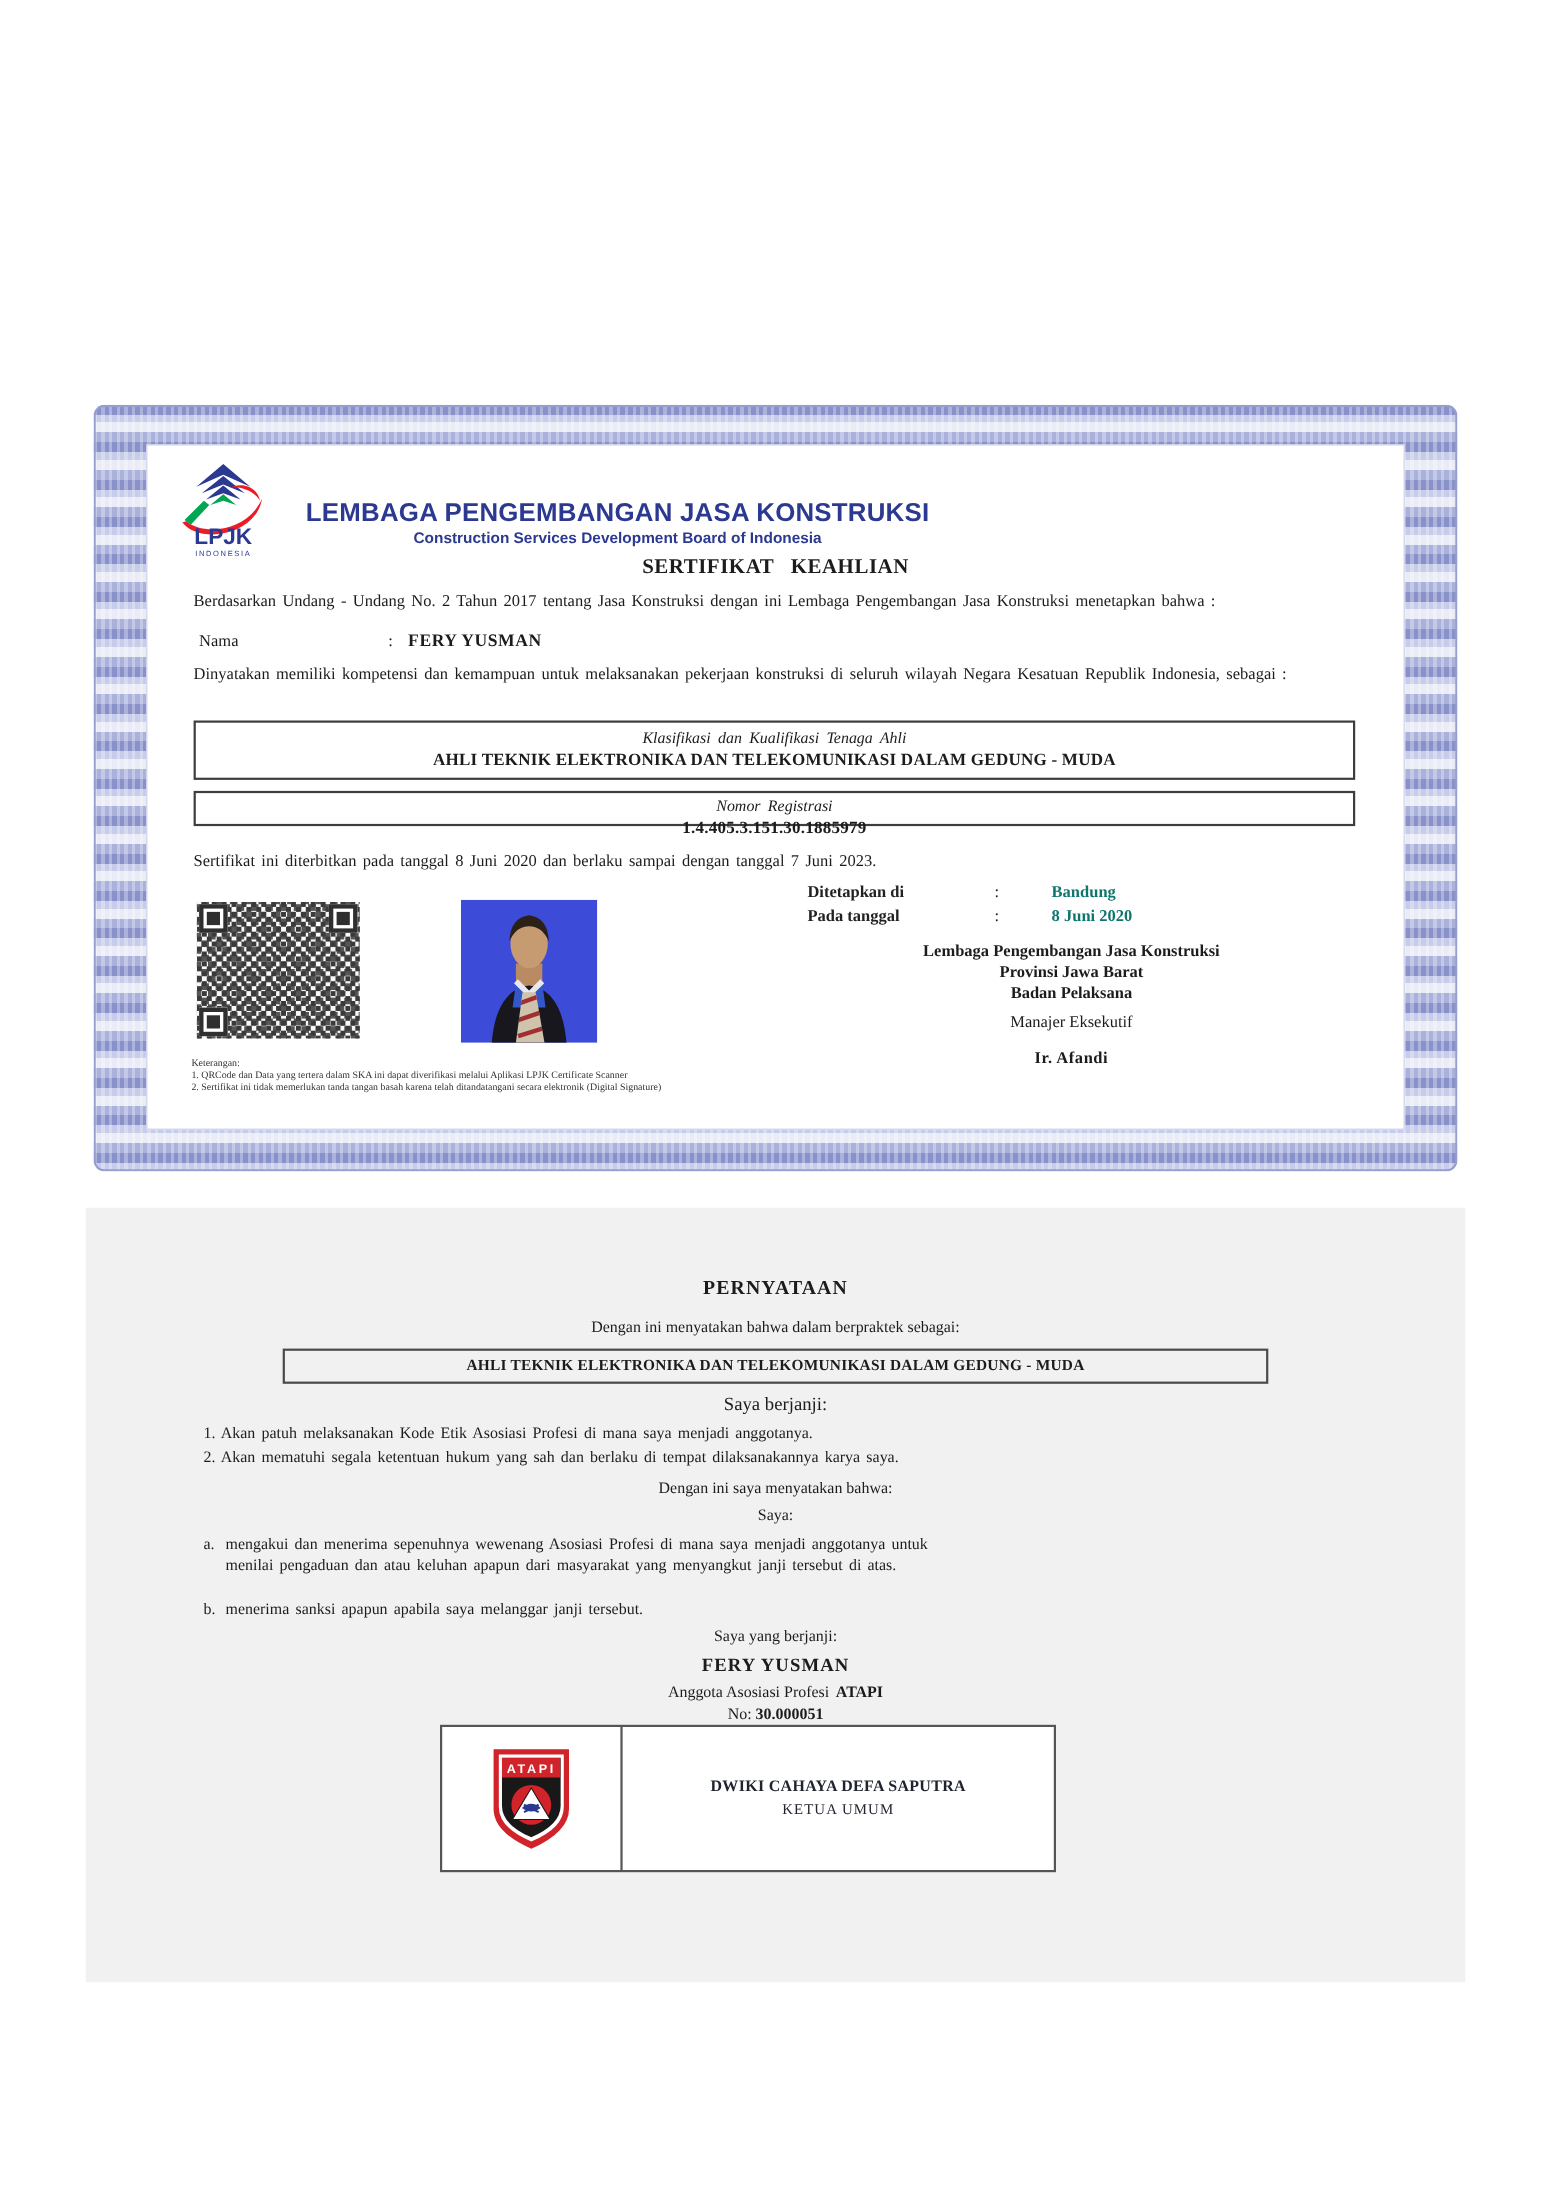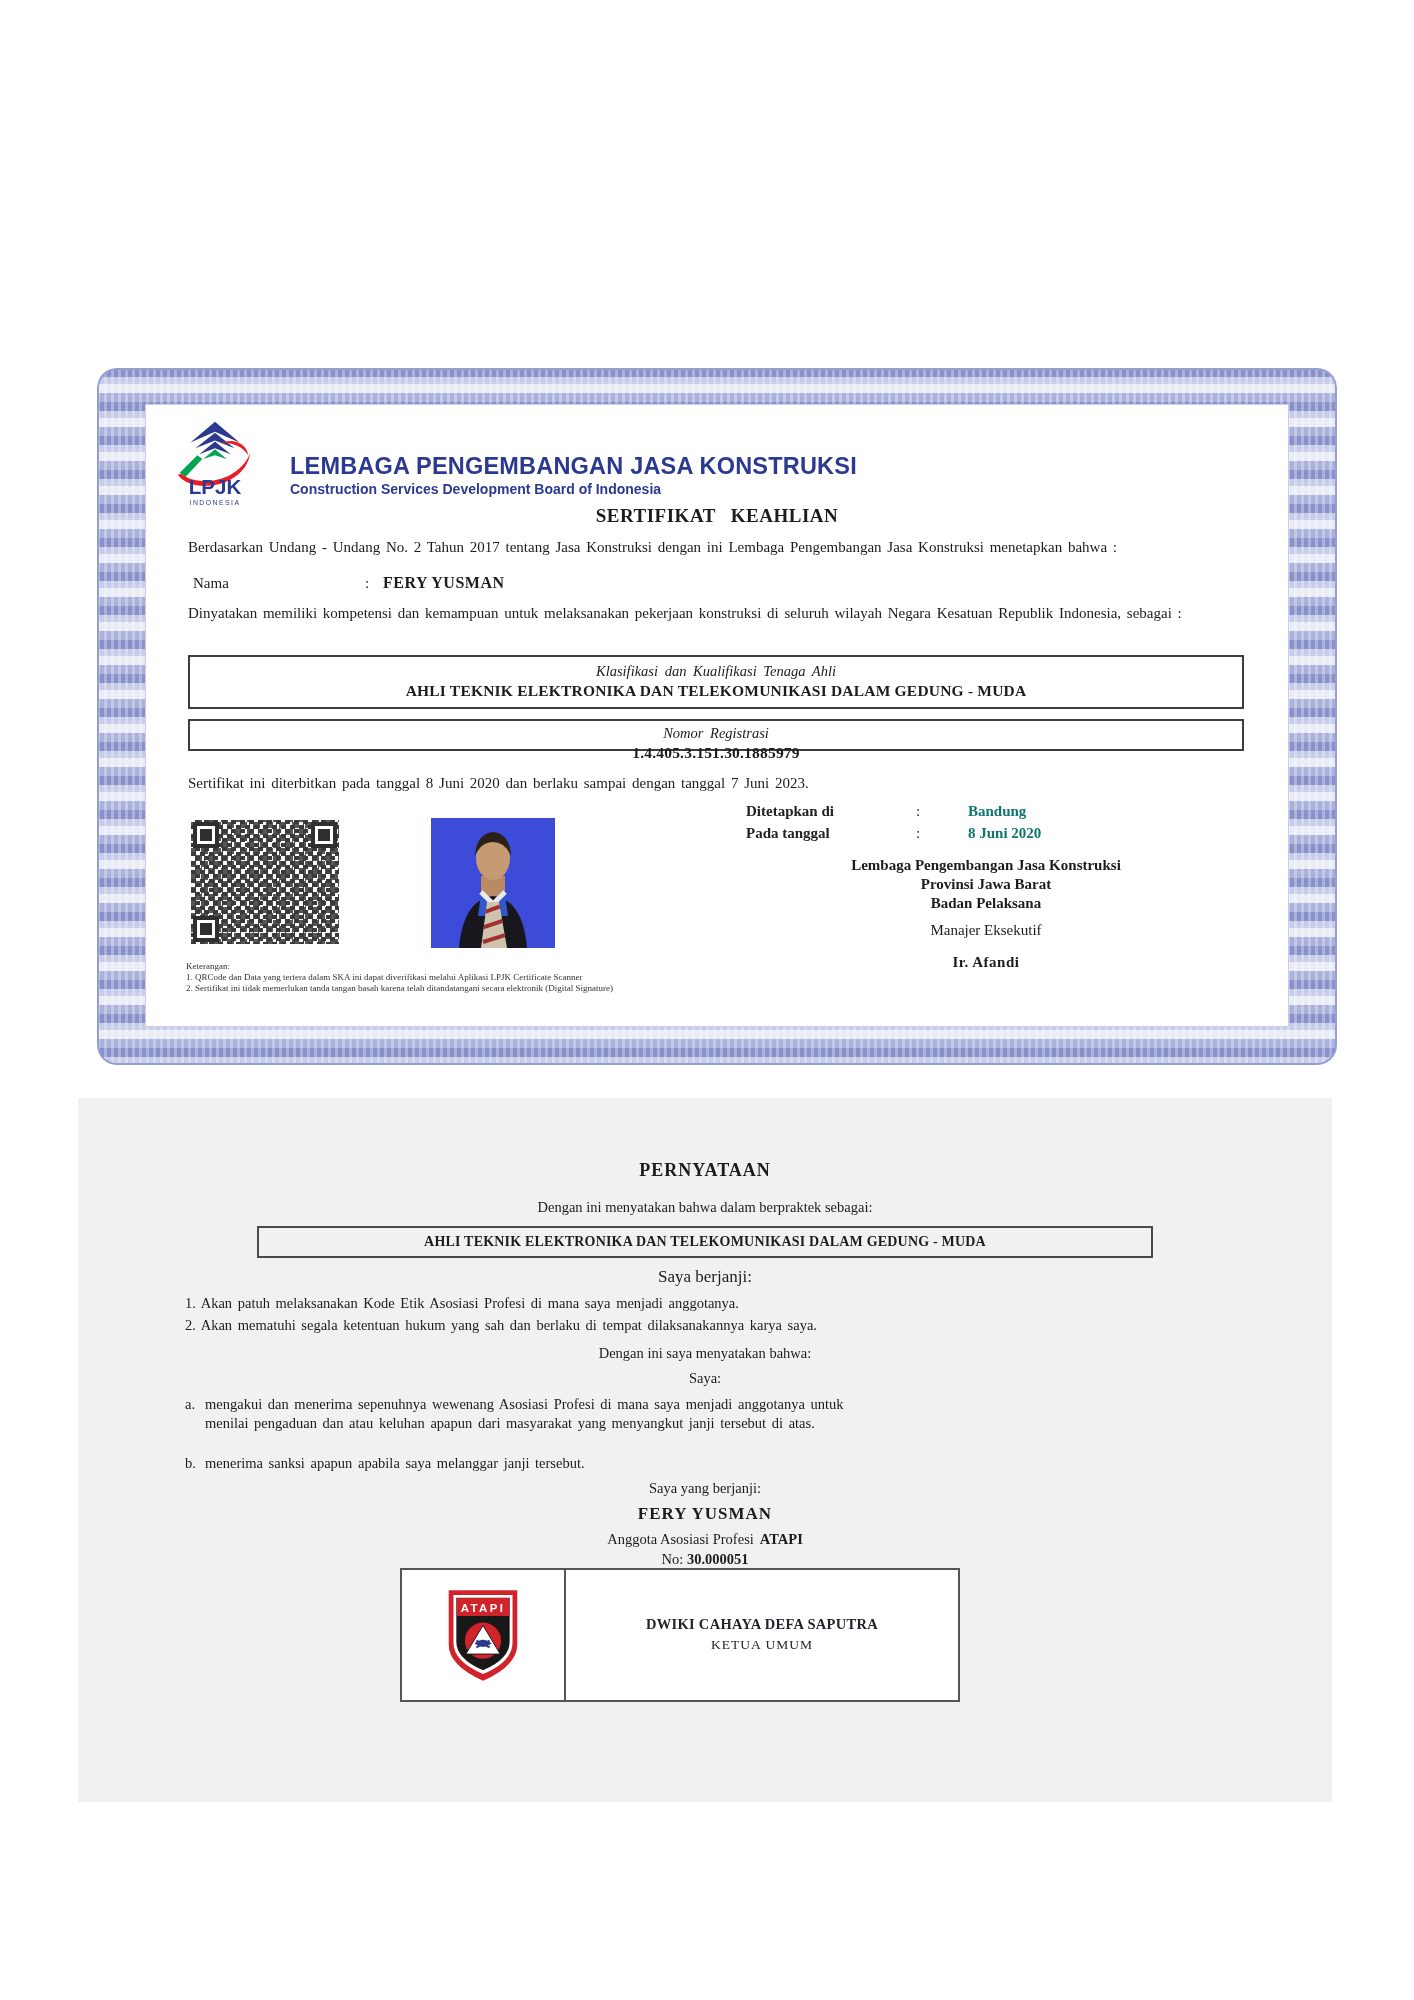--- a/index.html
+++ b/index.html
@@ -1,29 +1,29 @@
 <!DOCTYPE html>
 <html><head>
 <meta charset="utf-8">
 <style>
   html,body{margin:0;padding:0;background:#fff;}
   .page{position:relative;width:1414px;height:2000px;background:#ffffff;overflow:hidden;
         font-family:"Liberation Serif", serif;color:#1c1c1c;}
   
-  .certificate{position:absolute;left:85px;top:368px;width:1240px;height:697px;border-radius:20px;
+  .certificate{position:absolute;left:85px;top:368px;width:1240px;height:697px;border-radius:10px;
     background:
       repeating-linear-gradient(90deg, rgba(255,255,255,.30) 0 3px, rgba(255,255,255,0) 3px 7px),
       repeating-linear-gradient(180deg,#8891c9 0 9px,#c6cce9 9px 16px,#e9ebf7 16px 25px,#aab2dc 25px 34px);
-    box-shadow:inset 0 0 0 2px #959ed1;margin-left:12px;}
+    box-shadow:inset 0 0 0 2px #959ed1;}
   .cert-inner{position:absolute;left:48px;top:36px;right:48px;bottom:38px;background:#fff;
     border:1px solid #c9cde6;}
   .cert-header{position:absolute;left:20px;top:12px;display:flex;align-items:flex-start;}
   .org-block{margin-left:26px;padding-top:36px;font-family:"Liberation Sans",sans-serif;color:#2b3990;}
   .org-name{font-size:23.5px;font-weight:bold;letter-spacing:.2px;}
-  .org-sub{font-size:14px;font-weight:bold;margin-top:1px;}
+  .org-sub{font-size:14px;font-weight:bold;margin-top:1px;text-align:center;}
   .cert-title{position:absolute;left:0;right:0;top:100px;text-align:center;font-size:19px;
     font-weight:bold;word-spacing:10px;letter-spacing:.5px;}
   .para{position:absolute;left:42px;width:1002px;font-size:15px;line-height:20px;
     text-align:justify;word-spacing:2px;margin:0;}
   .intro{top:132px;}
   .statement{top:198px;}
   .name-row{position:absolute;left:47px;top:169px;font-size:15px;}
   .name-label{display:inline-block;width:172px;}
   .name-colon{display:inline-block;width:18px;}
   .name-value{font-weight:bold;font-size:16px;letter-spacing:.5px;}

